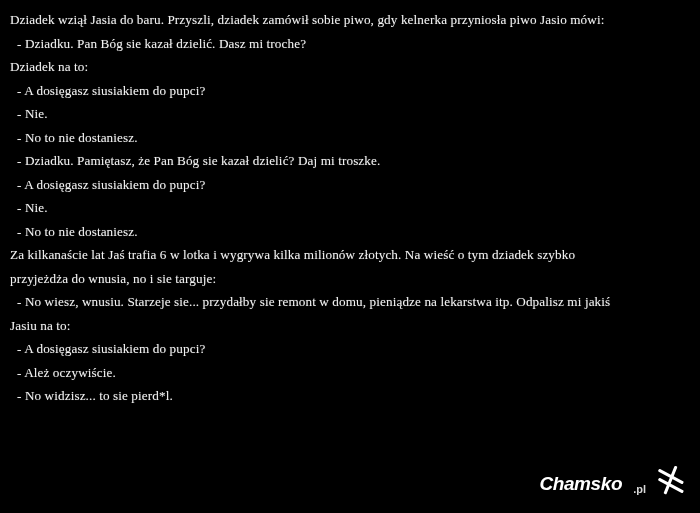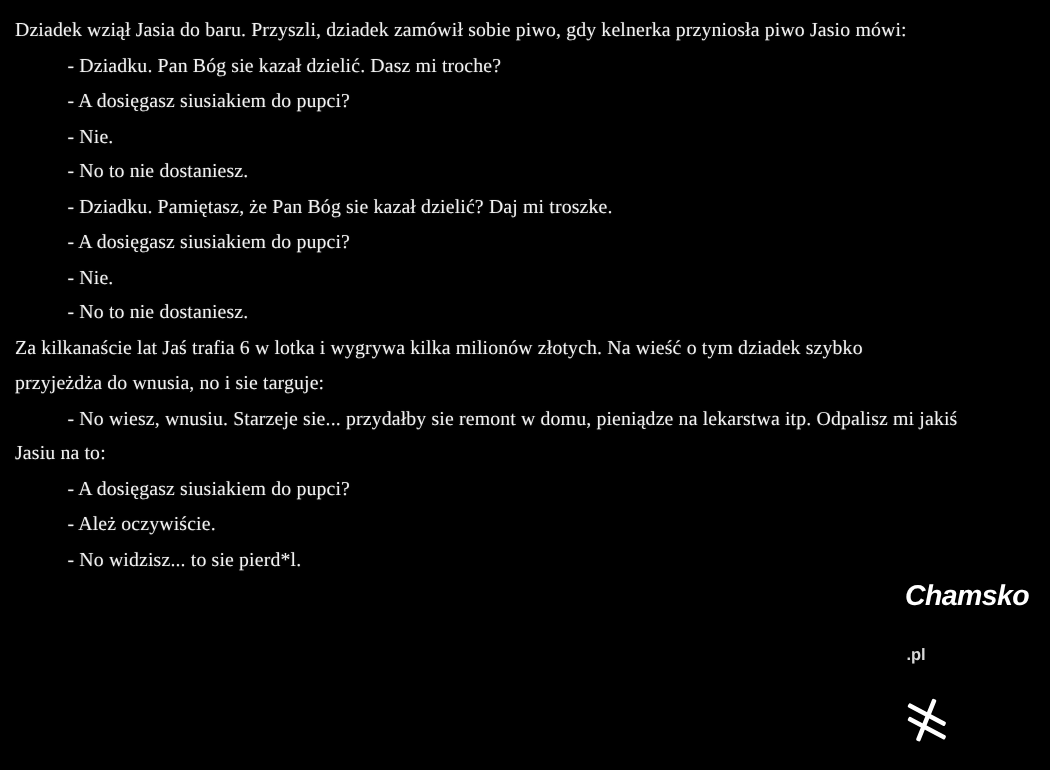--- a/index.html
+++ b/index.html
@@ -28,31 +28,29 @@
     line-height: 1.78;
     letter-spacing: 0.1px;
   }
   .line {
     white-space: pre-wrap;
     color: #f2f2f2;
     text-shadow: 0 0 1px rgba(255,255,255,0.25);
   }
   .line.indent {
     padding-left: 7px;
-    margin-left: 28px;
   }
   .watermark {
     position: absolute;
     right: 14px;
     bottom: 18px;
     display: flex;
-    align-items: flex-start;
-    gap: 22px;
+    align-items: flex-end;
+    gap: 10px;
     user-select: none;
-    flex-direction: column;
   }
   .wm-text {
     font-family: "Liberation Sans", sans-serif;
     font-weight: bold;
     font-style: italic;
     font-size: 19px;
     color: #ffffff;
     letter-spacing: -0.4px;
   }
   .wm-suffix {
@@ -96,20 +94,21 @@
     transform: rotate(28deg);
   }
 </style>
 </head>
 <body>
 
 <div class="page">
   <div class="joke-body">
     <div class="line">Dziadek wziął Jasia do baru. Przyszli, dziadek zamówił sobie piwo, gdy kelnerka przyniosła piwo Jasio mówi:</div>
     <div class="line indent">- Dziadku. Pan Bóg sie kazał dzielić. Dasz mi troche?</div>
+    <div class="line">Dziadek na to:</div>
     <div class="line indent">- A dosięgasz siusiakiem do pupci?</div>
     <div class="line indent">- Nie.</div>
     <div class="line indent">- No to nie dostaniesz.</div>
     <div class="line indent">- Dziadku. Pamiętasz, że Pan Bóg sie kazał dzielić? Daj mi troszke.</div>
     <div class="line indent">- A dosięgasz siusiakiem do pupci?</div>
     <div class="line indent">- Nie.</div>
     <div class="line indent">- No to nie dostaniesz.</div>
     <div class="line">Za kilkanaście lat Jaś trafia 6 w lotka i wygrywa kilka milionów złotych. Na wieść o tym dziadek szybko</div>
     <div class="line">przyjeżdża do wnusia, no i sie targuje:</div>
     <div class="line indent">- No wiesz, wnusiu. Starzeje sie... przydałby sie remont w domu, pieniądze na lekarstwa itp. Odpalisz mi jakiś</div>

